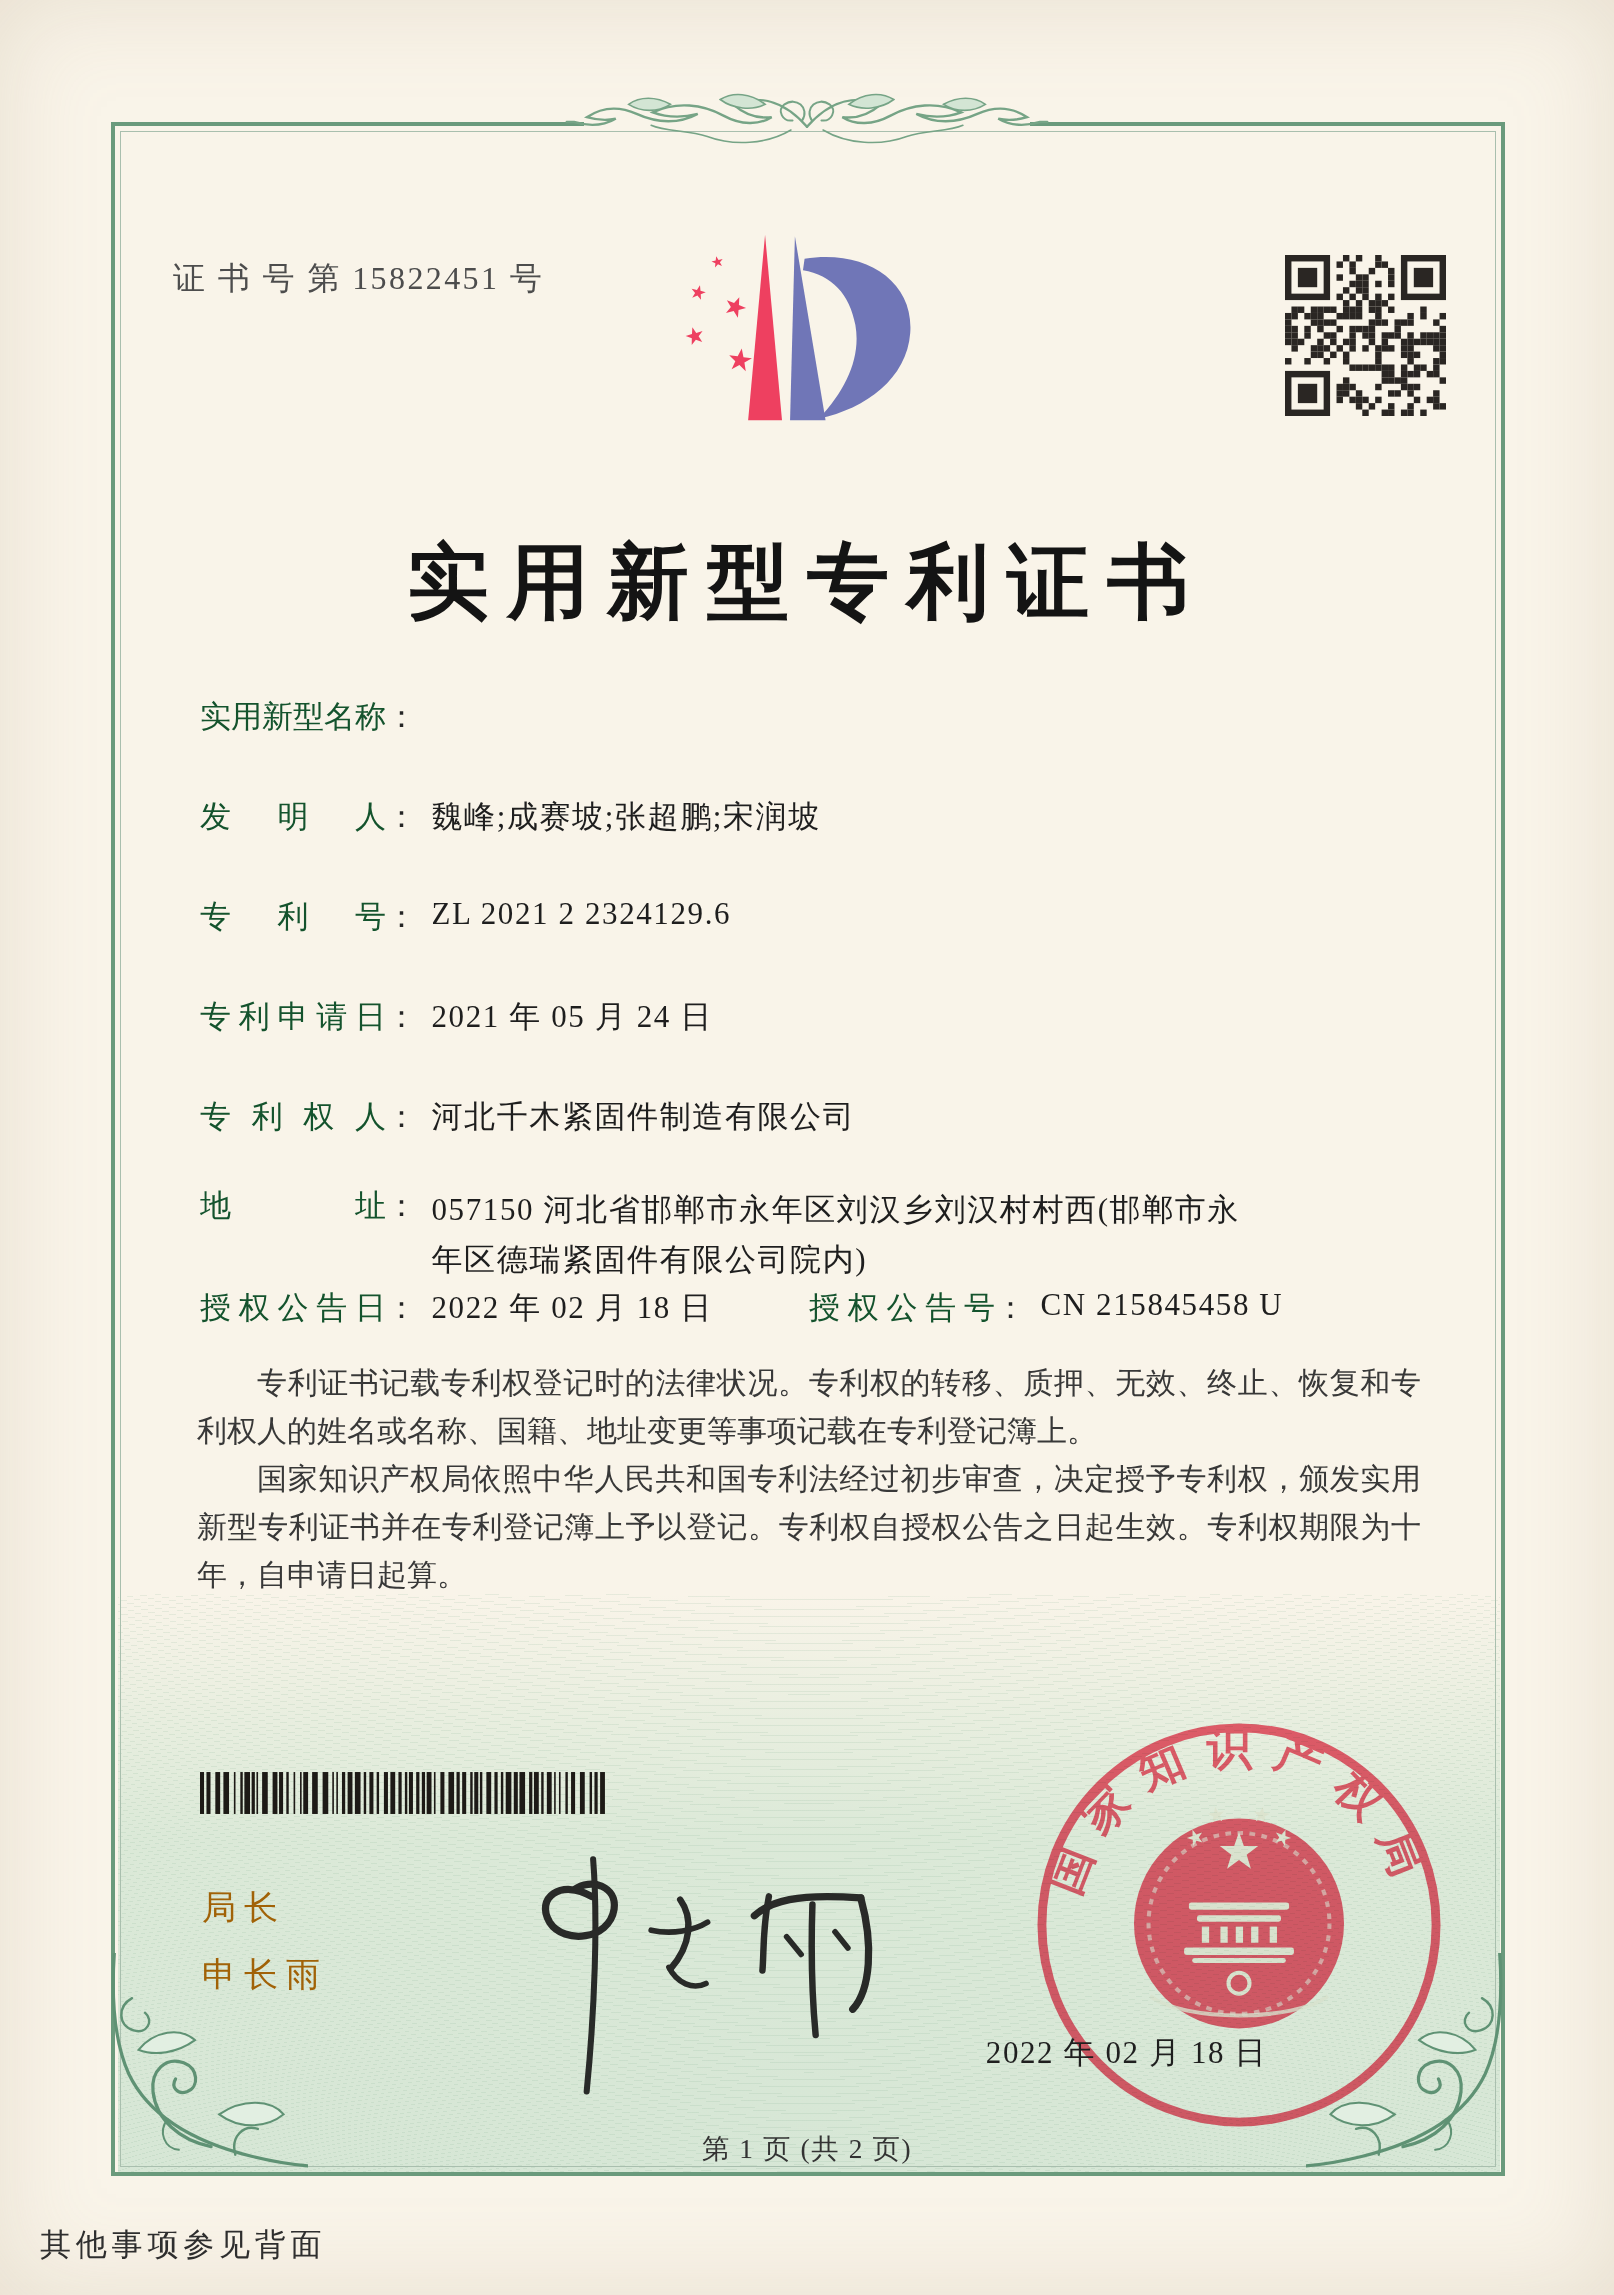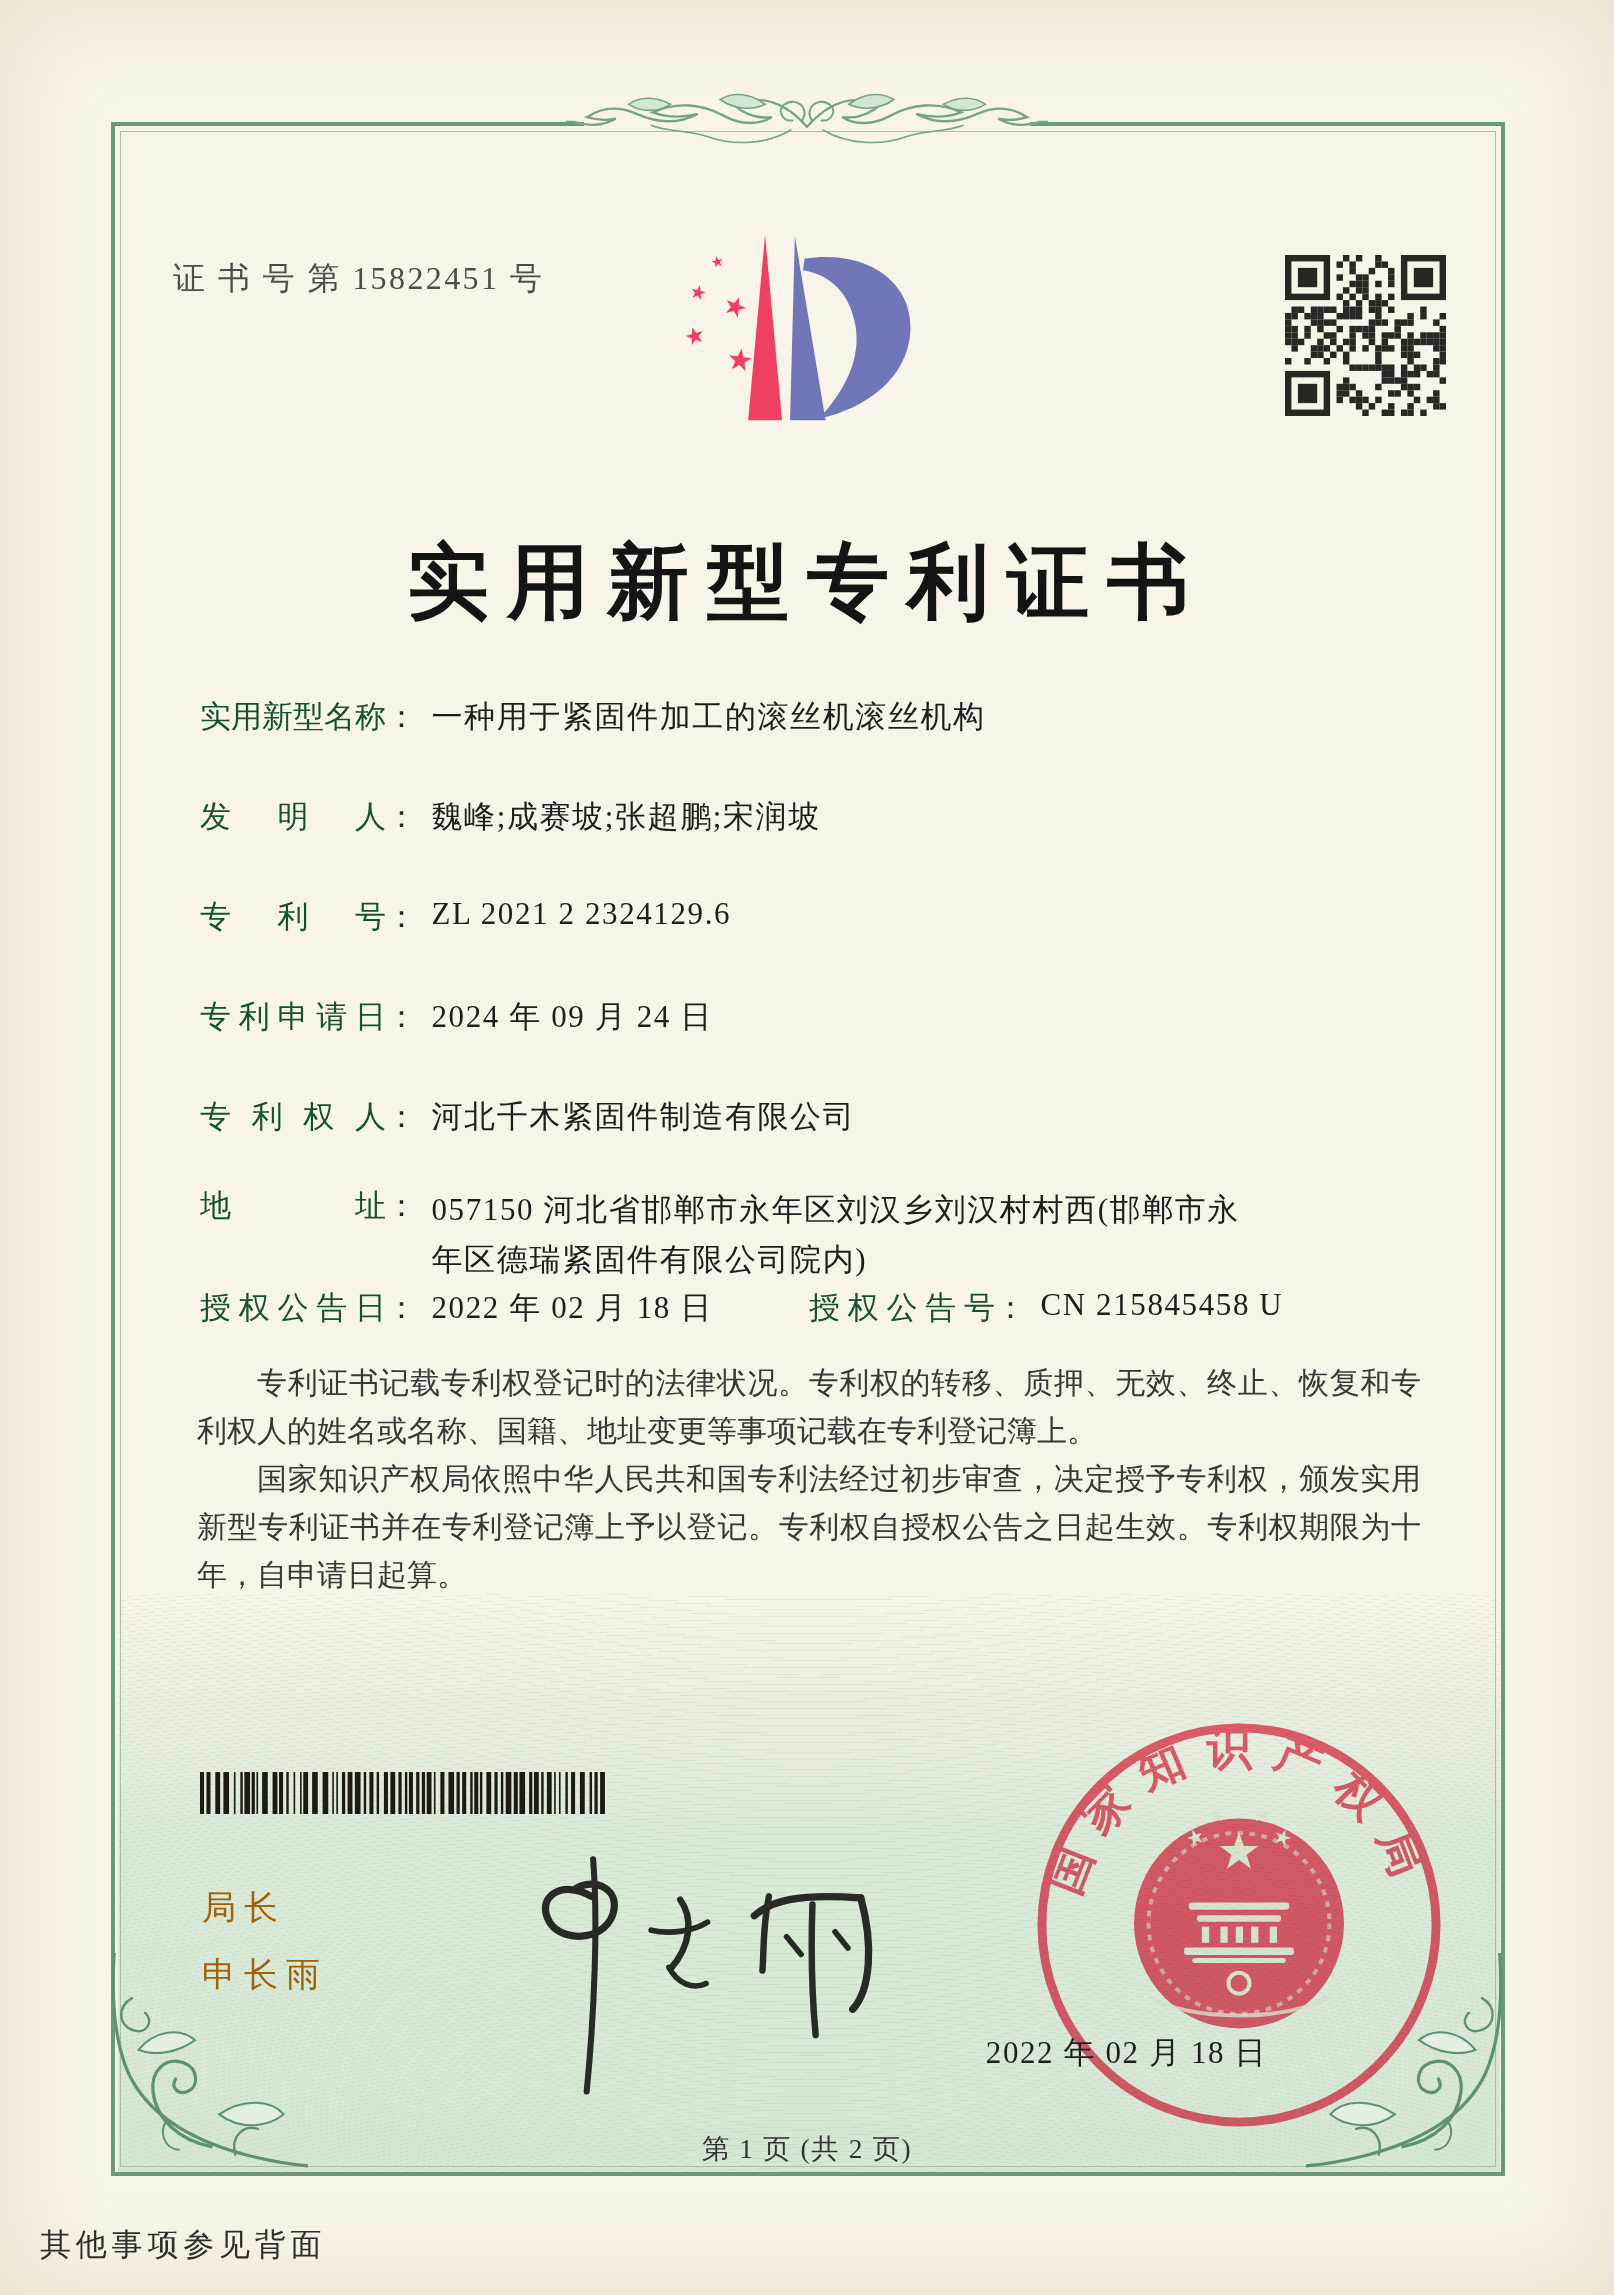--- a/index.html
+++ b/index.html
@@ -327,36 +327,35 @@
         <rect fill="#f9f4e9" x="8" y="152" width="40" height="40"></rect>
         <rect x="16" y="160" width="24" height="24"></rect>
       </svg>
     </div>
 
   <div class="abs title">实用新型专利证书</div>
 
   <div class="abs frow" style="top:696px">
     <span class="flabel">实用新型名称</span>
       <span class="fcolon">：</span>
-    <span class="fvalue">一种用于紧固件加工的滚丝机滚丝机构</span>
   </div>
   <div class="abs frow" style="top:796px">
     <span class="flabel">发明人</span>
       <span class="fcolon">：</span>
     <span class="fvalue">魏峰;成赛坡;张超鹏;宋润坡</span>
   </div>
   <div class="abs frow" style="top:896px">
     <span class="flabel">专利号</span>
       <span class="fcolon">：</span>
     <span class="fvalue">ZL 2021 2 2324129.6</span>
   </div>
   <div class="abs frow" style="top:996px">
     <span class="flabel">专利申请日</span>
       <span class="fcolon">：</span>
-    <span class="fvalue">2024 年 09 月 24 日</span>
+    <span class="fvalue">2021 年 05 月 24 日</span>
   </div>
   <div class="abs frow" style="top:1096px">
     <span class="flabel">专利权人</span>
       <span class="fcolon">：</span>
     <span class="fvalue">河北千木紧固件制造有限公司</span>
   </div>
   <div class="abs frow" style="top:1185px">
     <span class="flabel">地址</span>
       <span class="fcolon">：</span>
     <span class="fvalue addr-lines">

